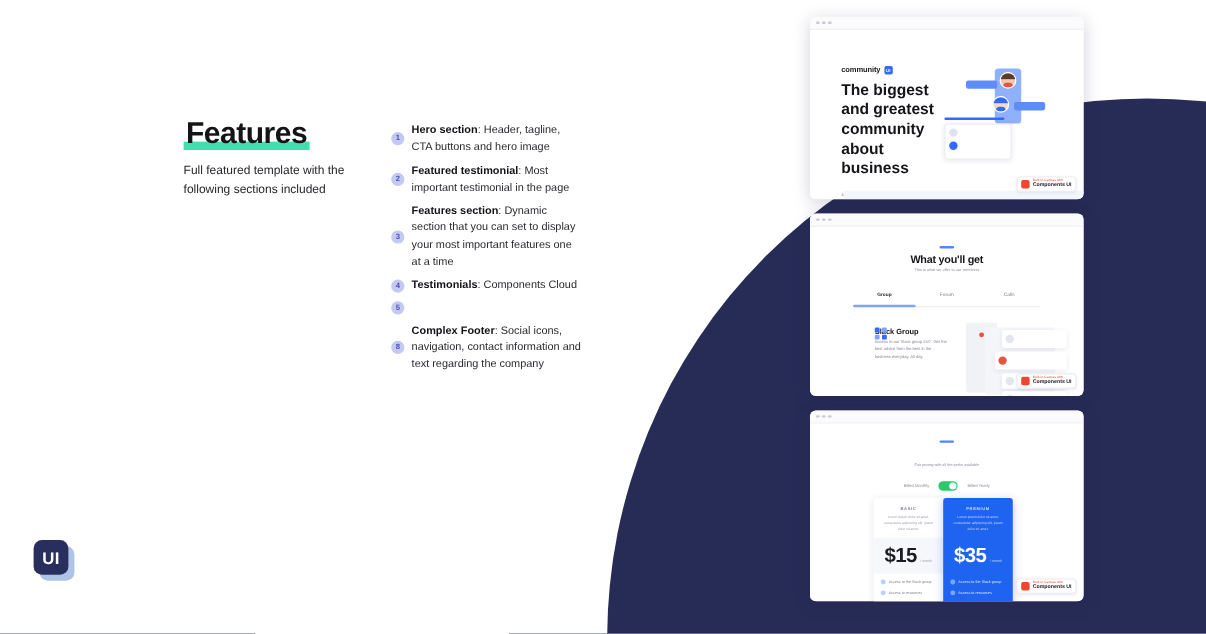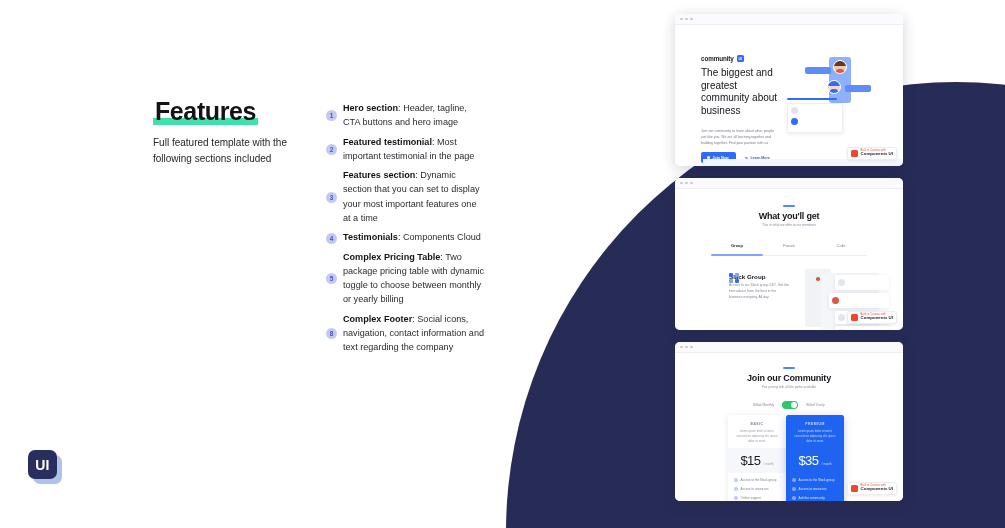--- a/index.html
+++ b/index.html
@@ -171,21 +171,21 @@
   
   .hero-left { position: absolute; left: 26px; top: 30px; width: 82px; }
   .hero-brand { display: flex; align-items: center; margin-bottom: 5px; }
   .hero-brand-txt { font-size: 6.3px; font-weight: bold; color: #1b1b22; letter-spacing: -0.1px; }
   .hero-brand-badge {
     width: 7px; height: 7px; border-radius: 1.6px; background: #2F6BFF;
     color: #fff; font-size: 3.6px; font-weight: bold;
     display: flex; align-items: center; justify-content: center; margin-left: 3px;
   }
   .hero-head {
-    font-size: 10px; font-weight: normal; line-height: 1.25;
+    font-size: 13px; font-weight: bold; line-height: 1.25;
     color: #14141a; margin-bottom: 12px;
   }
   .hero-body { font-size: 3.5px; line-height: 1.65; color: #7a7d8c; margin-bottom: 6px; width: 76px; }
   .hero-cta { display: flex; align-items: center; }
   .hero-btn {
     background: #2F6BFF; color: #fff; border-radius: 2px;
     font-size: 3.6px; font-weight: bold;
     padding: 3.5px 8px 3.5px 6px;
     display: flex; align-items: center;
   }
@@ -284,21 +284,21 @@
   .m3-basic { width: 58px; background: #fff; box-shadow: 0 1px 6px rgba(30,40,90,0.10); }
   .m3-prem  { width: 58px; background: #1E64F0; box-shadow: 0 2px 8px rgba(25,60,170,0.25); }
   .m3-tier { text-align: center; font-size: 3.4px; font-weight: bold; letter-spacing: 0.5px; padding-top: 7px; }
   .m3-basic .m3-tier { color: #7e8293; }
   .m3-prem  .m3-tier { color: #cddcff; }
   .m3-desc { font-size: 2.8px; line-height: 1.7; text-align: center; padding: 3px 6px 5px; }
   .m3-basic .m3-desc { color: #9b9eae; }
   .m3-prem  .m3-desc { color: #c7d7ff; }
   .m3-price-row { display: flex; align-items: baseline; justify-content: center; padding: 5px 0 5px; }
   .m3-basic .m3-price-row { background: #f6f7fb; }
-  .m3-price { font-size: 13px; font-weight: normal; letter-spacing: -0.5px; }
+  .m3-price { font-size: 17px; font-weight: bold; letter-spacing: -0.5px; }
   .m3-basic .m3-price { color: #1b1b22; }
   .m3-prem  .m3-price { color: #ffffff; }
   .m3-per { font-size: 3px; margin-left: 3px; }
   .m3-basic .m3-per { color: #9b9eae; }
   .m3-prem  .m3-per { color: #c7d7ff; }
   .m3-feats { padding: 5px 6px 4px; }
   .m3-feat { display: flex; align-items: center; font-size: 3.1px; margin-bottom: 5px; }
   .m3-feat-dot { width: 3.6px; height: 3.6px; border-radius: 50%; margin-right: 3px; flex: 0 0 auto; }
   .m3-basic .m3-feat-dot { background: #bcd0ff; }
   .m3-prem  .m3-feat-dot { background: #7fa6ff; }
@@ -331,21 +331,20 @@
     <div class="sec-item">
       <span class="sec-num">3</span>
       <span class="sec-text"><b>Features section</b><span>: Dynamic section that you can set to display your most important features one at a time</span></span>
     </div>
     <div class="sec-item">
       <span class="sec-num">4</span>
       <span class="sec-text"><b>Testimonials</b><span>: Components Cloud</span></span>
     </div>
     <div class="sec-item">
       <span class="sec-num">5</span>
-      <span class="sec-text"><b>Complex Pricing Table</b><span>: Two package pricing table with dynamic toggle to choose between monthly or yearly billing</span></span>
     </div>
     <div class="sec-item">
       <span class="sec-num">8</span>
       <span class="sec-text"><b>Complex Footer</b><span>: Social icons, navigation, contact information and text regarding the company</span></span>
     </div>
   </div>
 </div>
 
 <div class="logo">
   <span class="logo-badge-wrap">
@@ -495,21 +494,20 @@
 </div>
 
 <div class="mock mock-3">
   <div class="mock-bar">
     <span class="mock-dot"></span>
     <span class="mock-dot"></span>
     <span class="mock-dot"></span>
   </div>
   <div class="mock-body">
     <span class="m3-tag"></span>
-    <div class="m3-head">Join our Community</div>
     <div class="m3-sub">Fair pricing with all the perks available</div>
 
     <div class="m3-toggle-row">
       <span class="m3-tg-label">Billed Monthly</span>
       <span class="m3-switch">
         <span class="m3-switch-knob"></span>
       </span>
       <span class="m3-tg-label">Billed Yearly</span>
     </div>
 

